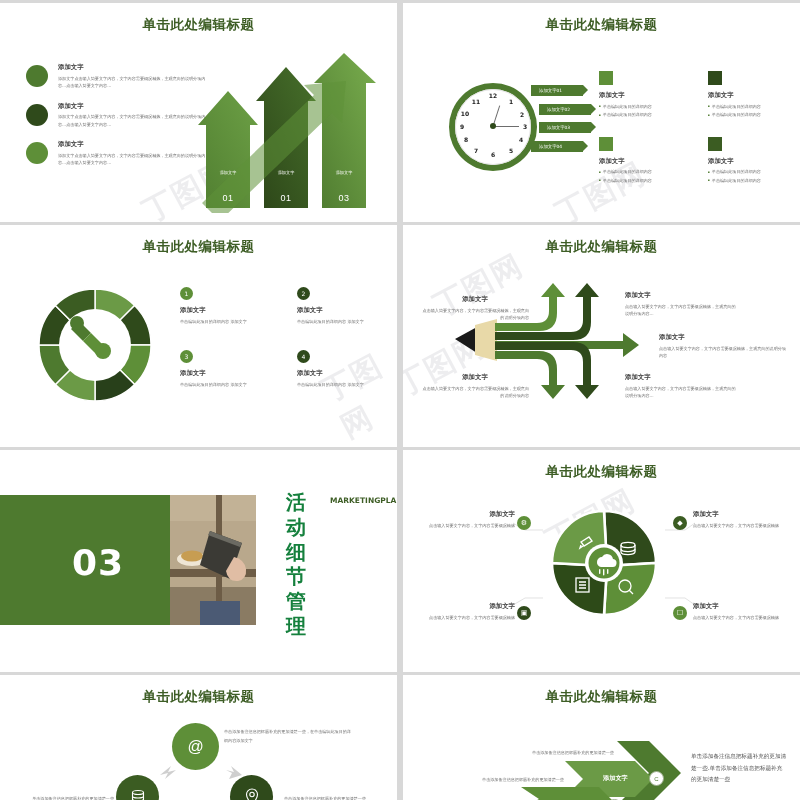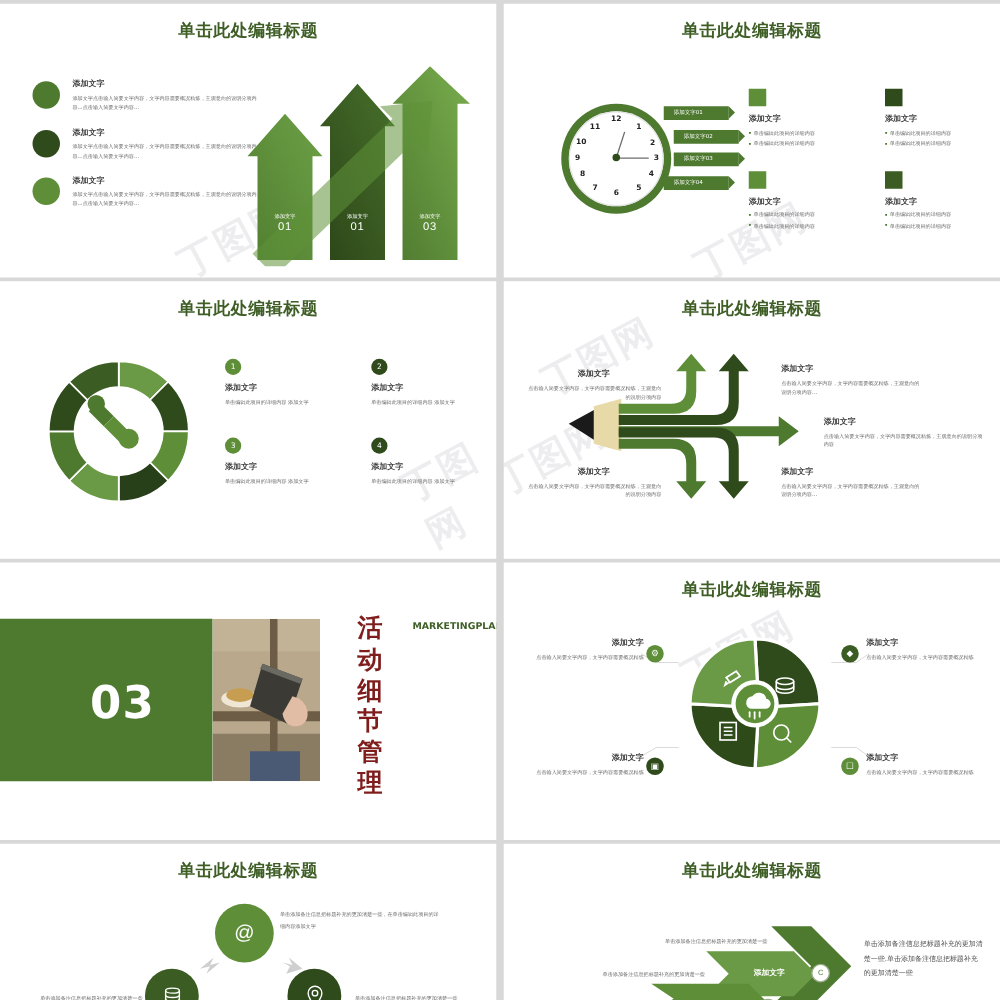--- a/index.html
+++ b/index.html
@@ -33,21 +33,21 @@
         font-family:"DejaVu Sans",sans-serif; }
 
   
   .s1-list { position:absolute; left:26px; top:60px; width:180px; }
   .s1-row { display:flex; gap:10px; margin-bottom:12px; }
   .s1-dot { width:22px; height:22px; border-radius:50%; flex:none; margin-top:2px; }
   .s1-txt { flex:1; }
   .s1-graphic { position:absolute; right:6px; top:50px; width:195px; height:160px; }
   .arrlbl { position:absolute; text-align:center; color:#fff; width:40px; }
   .arrlbl .t { font-size:4.2px; font-family:"DejaVu Sans",sans-serif; }
-  .arrlbl .n { font-size:9px; font-weight:300; letter-spacing:.5px; margin-top:1px;}
+  .arrlbl .n { font-size:9px; font-weight:300; letter-spacing:.5px; margin-top:18px;}
 
   
   .clockwrap { position:absolute; left:40px; top:78px; width:110px; height:105px; }
   .clockbg { position:absolute; left:6px; top:2px; width:88px; height:88px;
              border-radius:50%; background:#4e7a2f; }
   .clockface { position:absolute; left:12px; top:8px; width:76px; height:76px;
                border-radius:50%; background:#fff; box-shadow:inset 0 0 0 1px #e3e3e3; }
   .cnum { position:absolute; font-size:6px; font-weight:bold; color:#222;
           width:10px; text-align:center; font-family:"DejaVu Sans",sans-serif; }
   .hand { position:absolute; background:#6d6d6d; transform-origin:0% 50%; }
@@ -74,21 +74,21 @@
            margin-bottom:6px; font-family:"DejaVu Sans",sans-serif; }
 
   
   .s5-green { position:absolute; left:0; top:45px; width:170px; height:130px;
               background:#4e7a2f; }
   .s5-num { position:absolute; left:72px; top:92px; color:#fff; font-size:36px;
             font-weight:bold; letter-spacing:1px;
             font-family:"DejaVu Sans",sans-serif; }
   .s5-photo { position:absolute; left:170px; top:45px; width:86px; height:130px;
               overflow:hidden; }
-  .s5-cn { position:absolute; left:282px; top:40px; width:28px; color:#7f1d1d;
+  .s5-cn { position:absolute; left:282px; top:40px; width:28px; color:#15803d;
            font-size:20px; font-weight:bold; line-height:1.24; text-align:center;
            font-family:"DejaVu Sans",sans-serif; }
   .s5-en { position:absolute; left:330px; top:45px; width:16px; color:#3e5e26;
            font-size:7.5px; font-weight:bold; line-height:1.62; text-align:center;
            letter-spacing:0; font-family:"DejaVu Sans",sans-serif; }
 
   
   .hubwrap { position:absolute; left:146px; top:58px; width:110px; height:110px; }
   .s6-ic { width:14px; height:14px; border-radius:50%; display:flex;
            align-items:center; justify-content:center; color:#fff; font-size:7px; }

